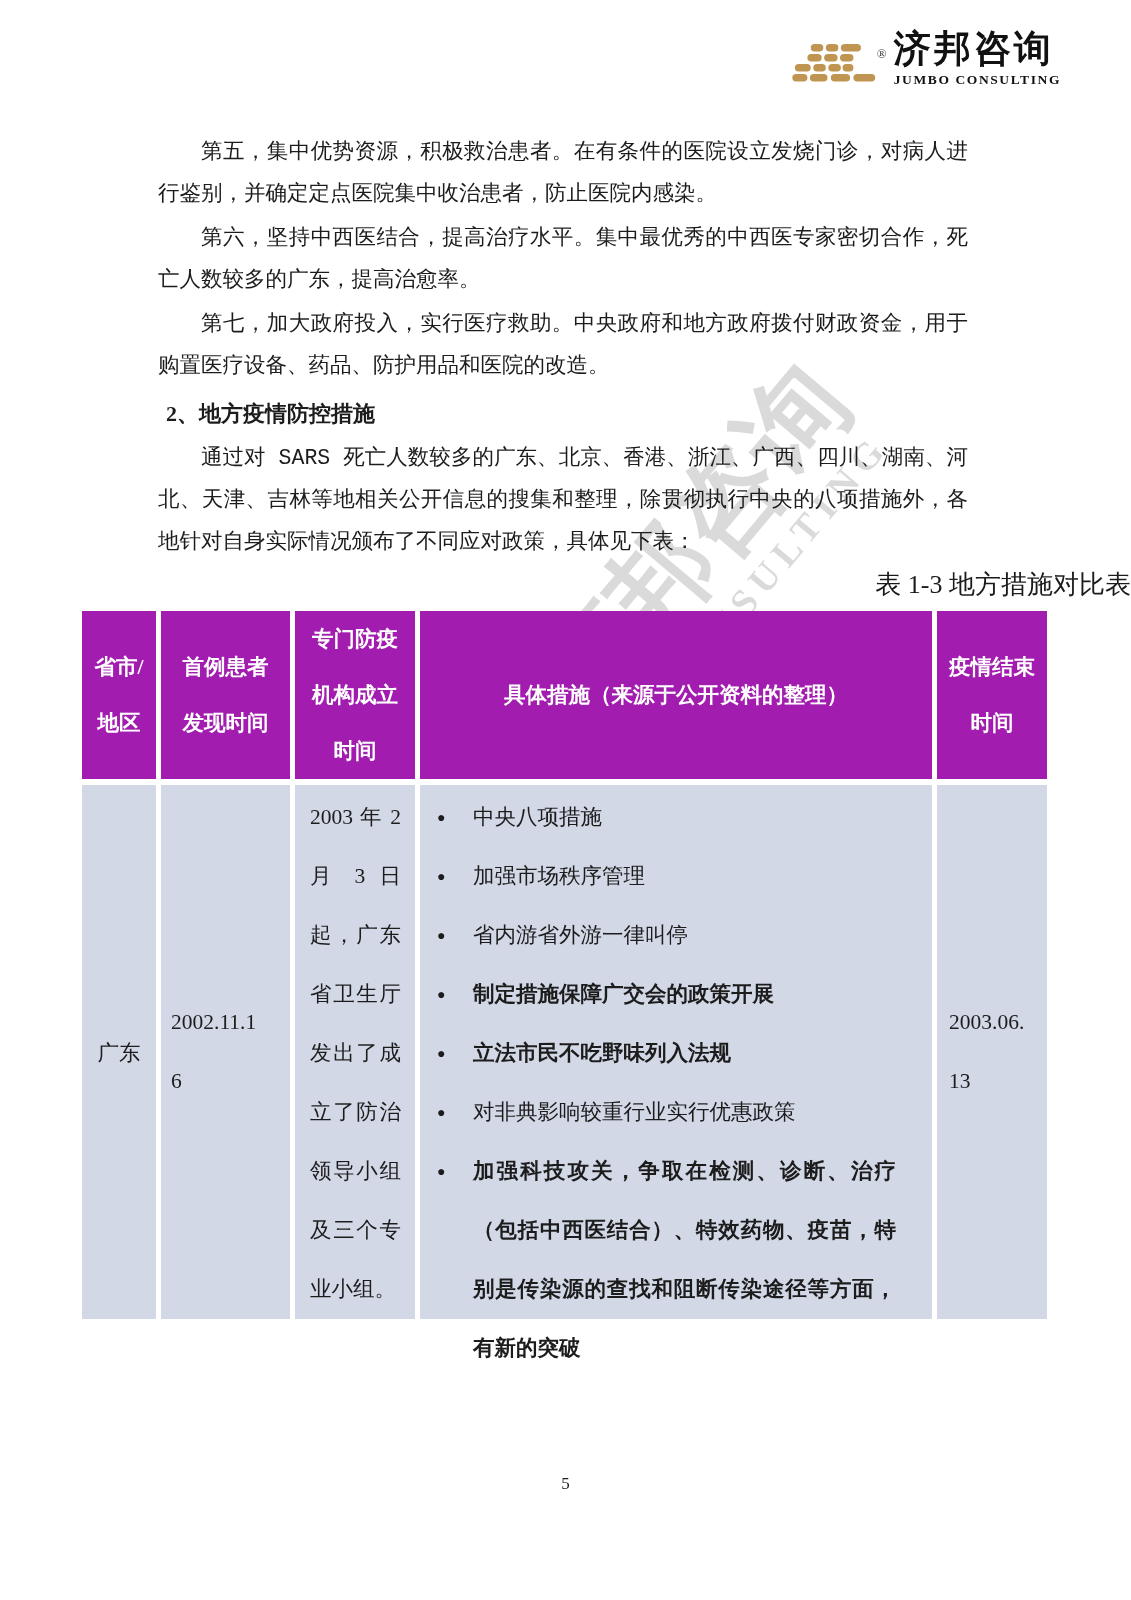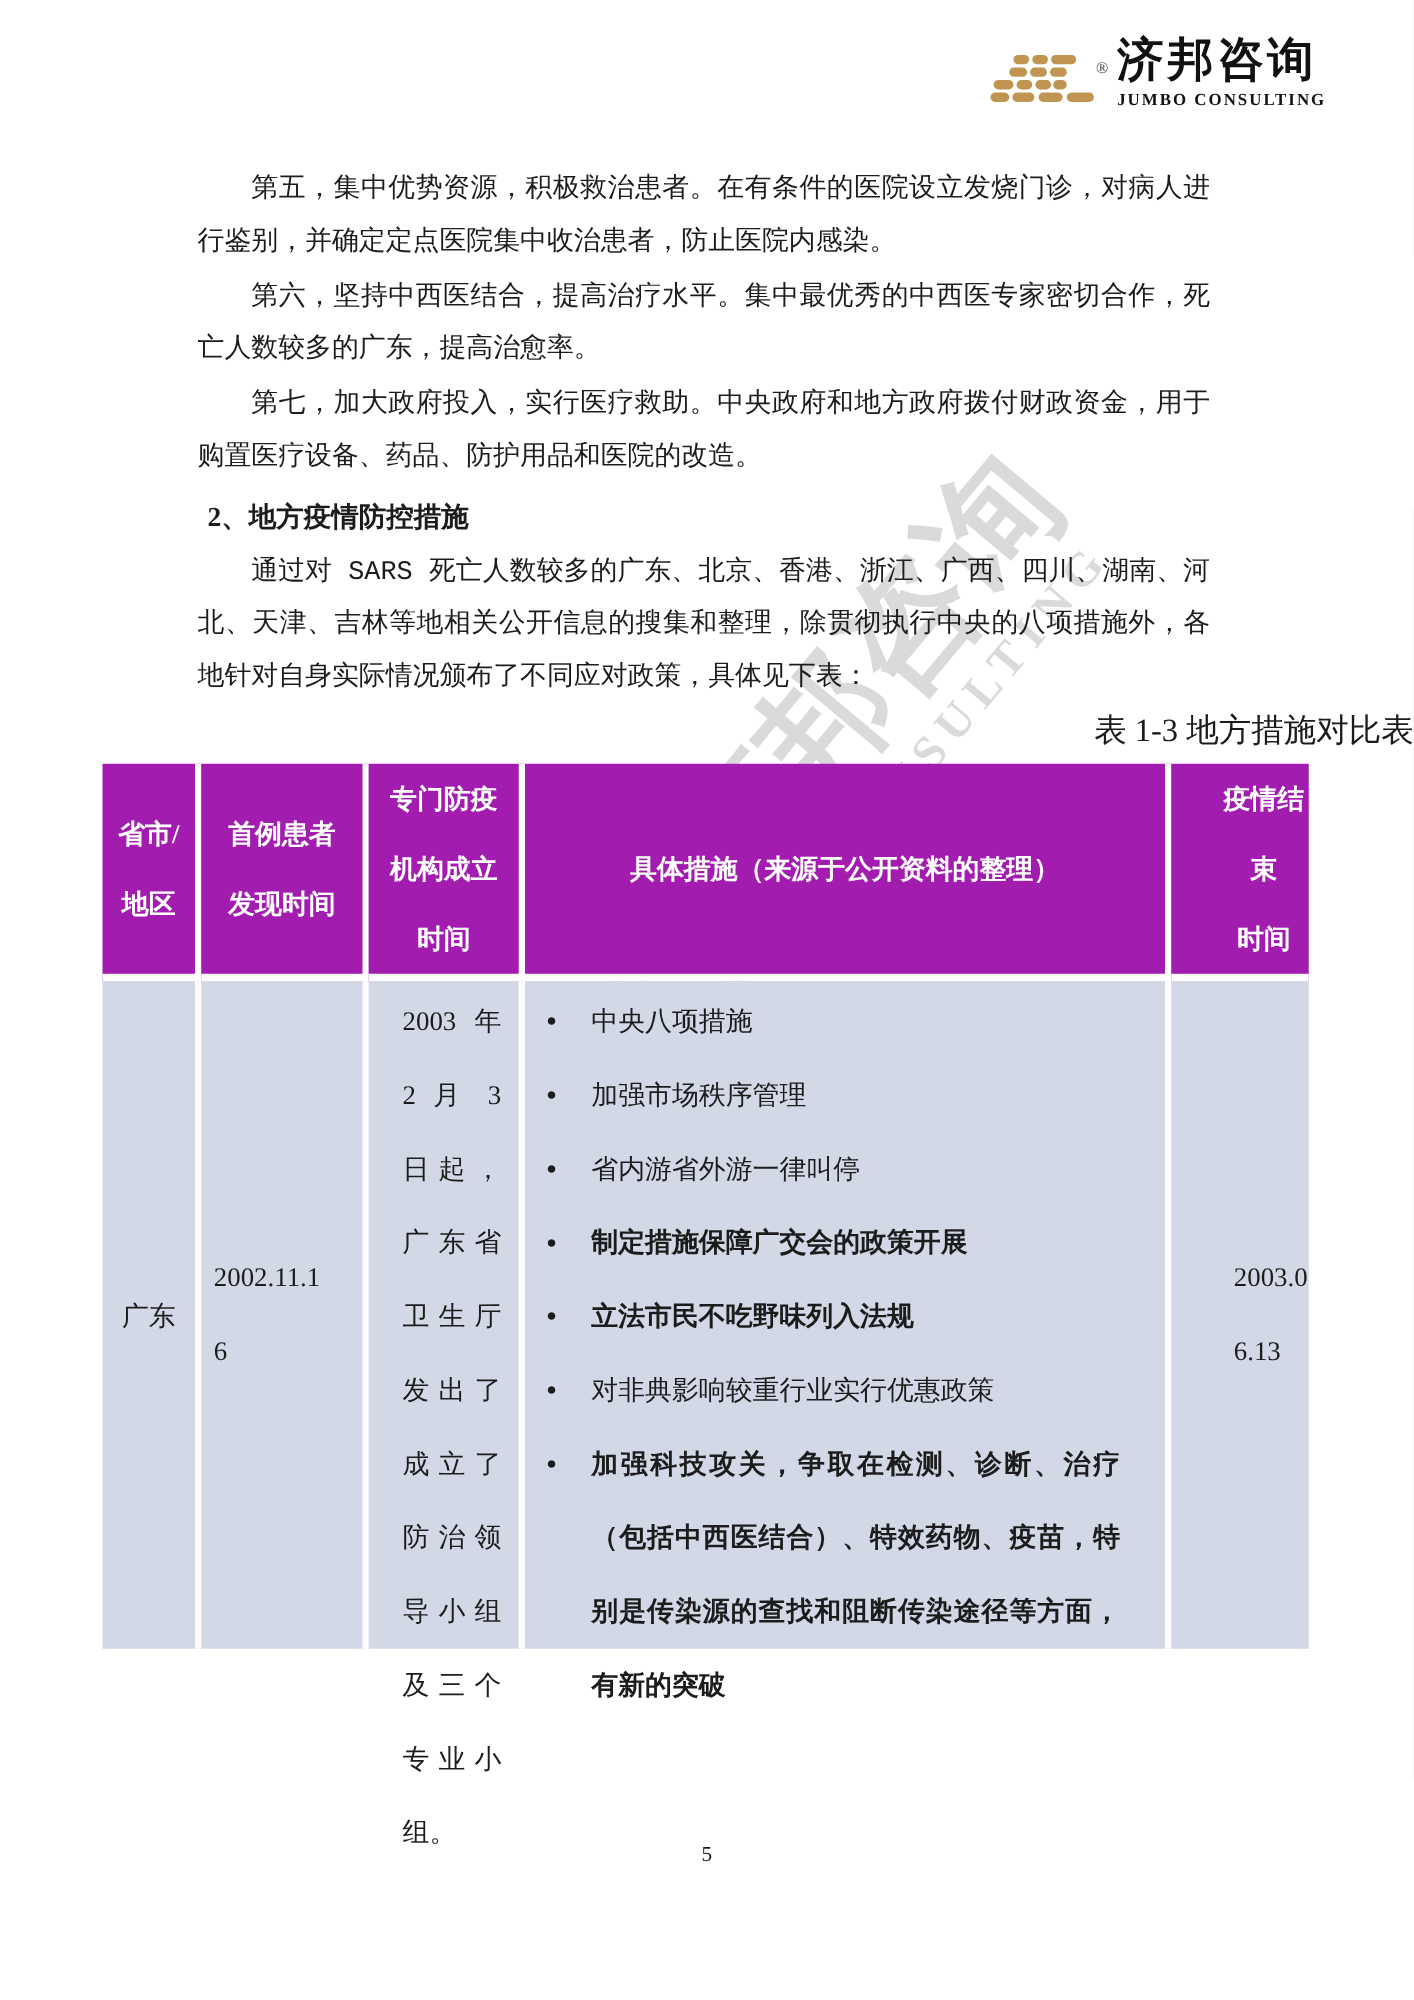--- a/index.html
+++ b/index.html
@@ -48,30 +48,30 @@
     grid-template-columns:79px 134px 125px 517px 110px;
     grid-template-rows:174px 534px;
     position:relative; z-index:1;
   }
   .th {
     background:#a21caf; color:#ffffff; font-weight:700; font-size:21.5px;
     display:flex; align-items:center; justify-content:center; text-align:center;
     white-space:pre-line; line-height:56px;
     border-right:5px solid #fff; border-bottom:6px solid #fff;
   }
-  .th.last, .td.last { border-right:none;padding-left:38px; }
+  .th.last, .td.last { border-right:none; }
   .td {
     background:#D3D8E7; font-size:21.5px;
     border-right:5px solid #fff;
   }
   .td.center { display:flex; align-items:center; justify-content:center; }
   .td.vcenter { display:flex; align-items:center; }
   .date-wrap { margin-left:10px; max-width:95px; word-break:break-all; line-height:59px; }
   .date-wrap.end { margin-left:12px; max-width:82px; }
-  .agency-cell { padding:3px 14px 0 27px; line-height:59px; text-align:justify; }
+  .agency-cell { padding:3px 14px 0 15px; line-height:59px; text-align:justify; }
   .measures-list { padding-top:3px; }
   .measure-item { display:flex; line-height:59px; }
   .measure-item .bullet { flex:0 0 22px; margin:0 14px 0 17px; font-size:14px; line-height:59px; }
   .measure-item .mtext { flex:1; padding-right:36px; text-align:justify; }
   .measure-item.bold .mtext { font-weight:700; }
   
   .page-footer { position:absolute; top:1474px; left:0; width:100%; text-align:center; font-size:17px; z-index:1; }
 </style>
 </head>
 <body>

